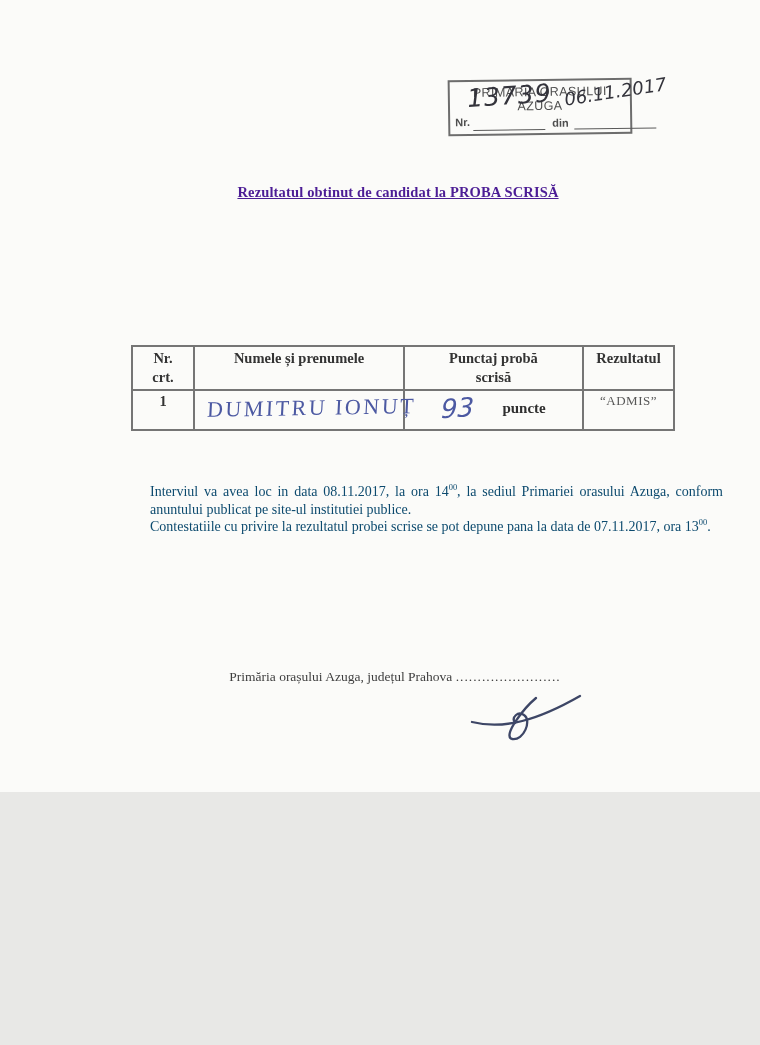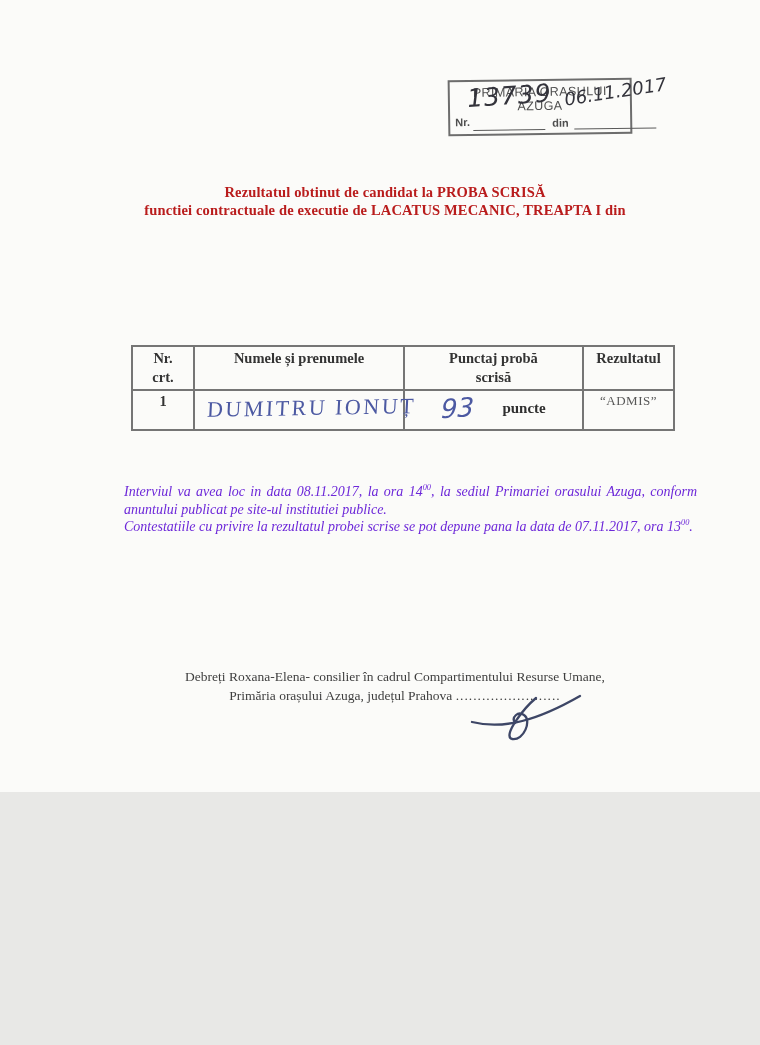--- a/index.html
+++ b/index.html
@@ -47,24 +47,24 @@
     white-space:nowrap;
   }
   .stamp-date-value{
     position:absolute;left:116px;top:8px;
     font-size:18px;letter-spacing:0;
     transform:rotate(-8deg);transform-origin:left bottom;
     white-space:nowrap;
   }
   
   .title-block{
-    position:absolute;left:85px;top:184px;width:600px;
+    position:absolute;left:98px;top:184px;width:600px;
     text-align:center;font-weight:bold;
     font-size:14.5px;line-height:17.6px;
-    color:#b91c1c;letter-spacing:.15px;
+    color:#4c1d95;letter-spacing:.15px;text-decoration:underline;
   }
   
   .results-table{
     position:absolute;left:131px;top:345px;
     border-collapse:collapse;table-layout:fixed;
     width:542px;font-size:14.5px;color:#333;
   }
   .results-table col.c1{width:62px;}
   .results-table col.c2{width:210px;}
   .results-table col.c3{width:179px;}
@@ -88,22 +88,22 @@
   .hand-score{
     display:inline-block;
     font-size:26px;color:#4c59a2;
     transform:rotate(-4deg) skewX(-6deg);
     vertical-align:middle;
   }
   .score-unit{font-weight:bold;font-size:15px;margin-left:28px;vertical-align:middle;color:#2f2f2f;}
   .cell-result{font-size:13px;color:#585858;padding-top:9px;letter-spacing:.5px;}
   
   .body-block{
-    position:absolute;left:124px;top:483px;width:573px;
-    font-size:14px;line-height:17.5px;text-align:justify;color:#6d28d9;font-style:italic;
+    position:absolute;left:150px;top:483px;width:573px;
+    font-size:14px;line-height:17.5px;text-align:justify;color:#0c4a6e;
   }
   .body-block p{margin:0;}
   sup{vertical-align:super;font-size:60%;line-height:0;}
   
   .sig-block{
     position:absolute;left:85px;top:667px;width:620px;
     text-align:center;font-size:13.5px;line-height:19px;color:#3e3e3e;
   }
   .sig-dots{letter-spacing:1px;}
   .signature-svg{position:absolute;left:468px;top:690px;}
@@ -123,21 +123,20 @@
     <div class="stamp-label stamp-nr-label">Nr.</div>
     <div class="stamp-line stamp-line1"></div>
     <div class="handwriting stamp-nr-value">13739</div>
     <div class="stamp-label stamp-din-label">din</div>
     <div class="stamp-line stamp-line2"></div>
     <div class="handwriting stamp-date-value">06.11.2017</div>
   </div>
 
   <div class="title-block">
     <div>Rezultatul obtinut de candidat la PROBA SCRISĂ</div>
-    <div>functiei contractuale de executie de LACATUS MECANIC, TREAPTA I din</div>
   </div>
 
   <table class="results-table">
     <colgroup>
         <col class="c1">
         <col class="c2">
         <col class="c3">
         <col class="c4">
       </colgroup>
     <thead>
@@ -163,21 +162,20 @@
       </tr>
     </tbody>
   </table>
 
   <div class="body-block">
     <p><span>Interviul va avea loc in data 08.11.2017, la ora 14</span><sup>00</sup><span>, la sediul Primariei orasului Azuga, conform anuntului publicat pe site-ul institutiei publice.</span></p>
     <p><span>Contestatiile cu privire la rezultatul probei scrise se pot depune pana la data de 07.11.2017, ora 13</span><sup>00</sup><span>.</span></p>
   </div>
 
   <div class="sig-block">
-    <div>Debreți Roxana-Elena- consilier în cadrul Compartimentului Resurse Umane,</div>
     <div><span>Primăria orașului Azuga, județul Prahova</span> <span class="sig-dots">........................</span></div>
   </div>
 
   <svg class="signature-svg" width="118" height="52" viewBox="0 0 118 52">
     <path d="M4 32 C 36 40, 70 30, 112 6" fill="none" stroke="#3d4666" stroke-width="2.3" stroke-linecap="round"></path>
     <path d="M68 8 C 56 18, 34 46, 44 49 C 56 51, 64 30, 56 25 C 50 21, 43 27, 47 33" fill="none" stroke="#3d4666" stroke-width="2.3" stroke-linecap="round"></path>
   </svg>
 
 
 </div>

